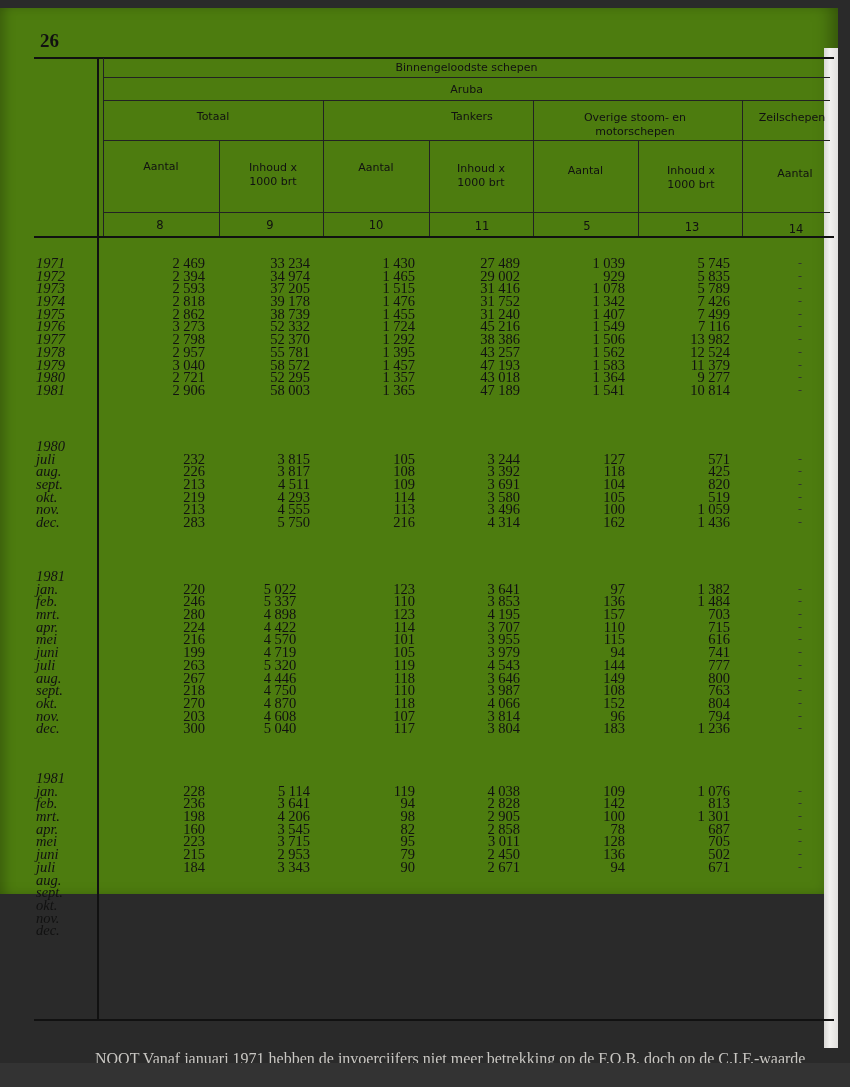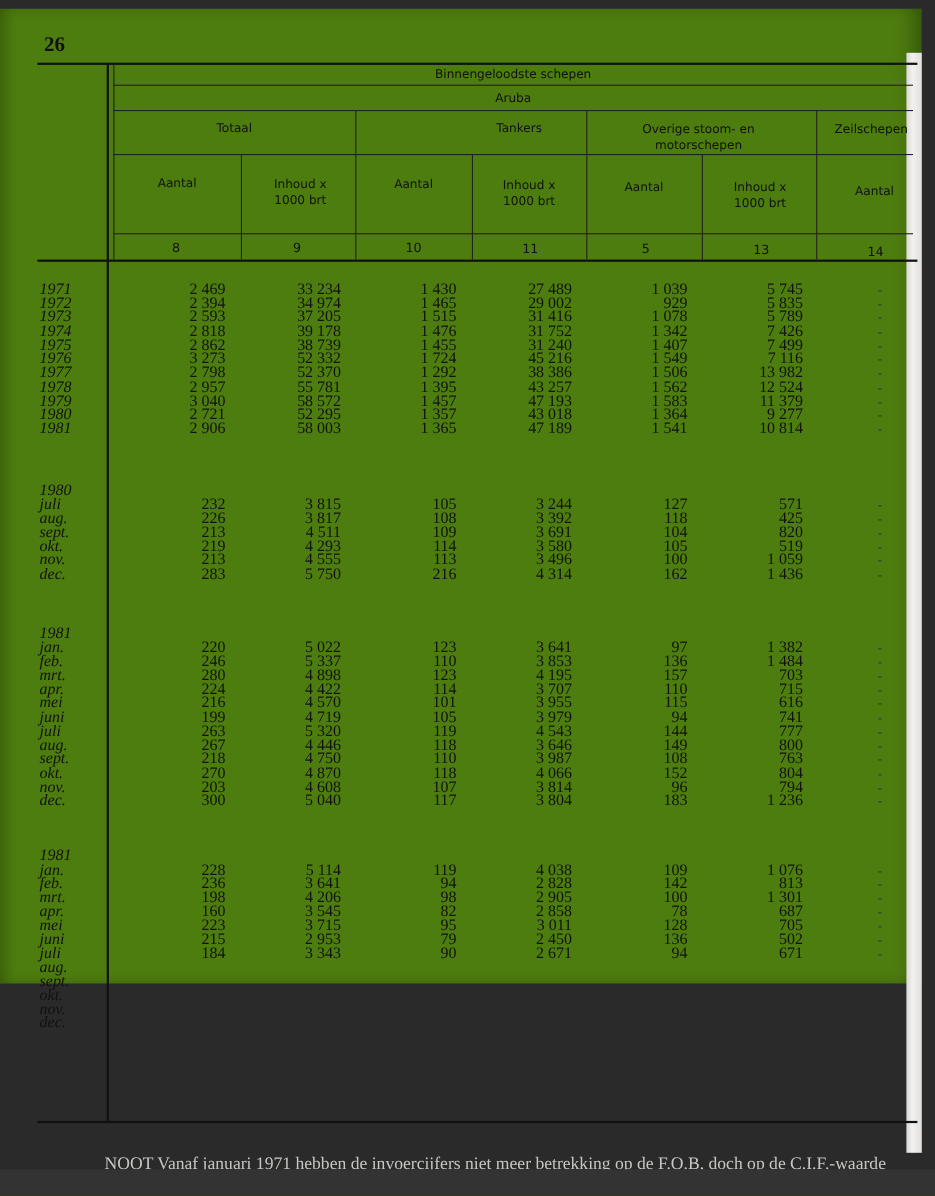--- a/index.html
+++ b/index.html
@@ -291,21 +291,21 @@
     <div class="row">224</div>
     <div class="row">216</div>
     <div class="row">199</div>
     <div class="row">263</div>
     <div class="row">267</div>
     <div class="row">218</div>
     <div class="row">270</div>
     <div class="row">203</div>
     <div class="row">300</div>
   </div>
-  <div class="data-col" style="left:250px; width:60px; top:12.7px;">
+  <div class="data-col" style="left:250px; width:60px; top:12.7px;text-align:center;">
     <div class="row">5 022</div>
     <div class="row">5 337</div>
     <div class="row">4 898</div>
     <div class="row">4 422</div>
     <div class="row">4 570</div>
     <div class="row">4 719</div>
     <div class="row">5 320</div>
     <div class="row">4 446</div>
     <div class="row">4 750</div>
     <div class="row">4 870</div>

